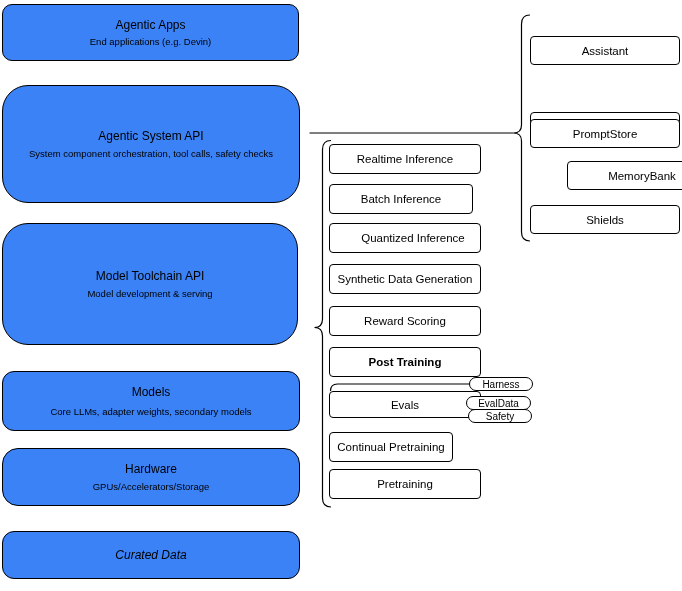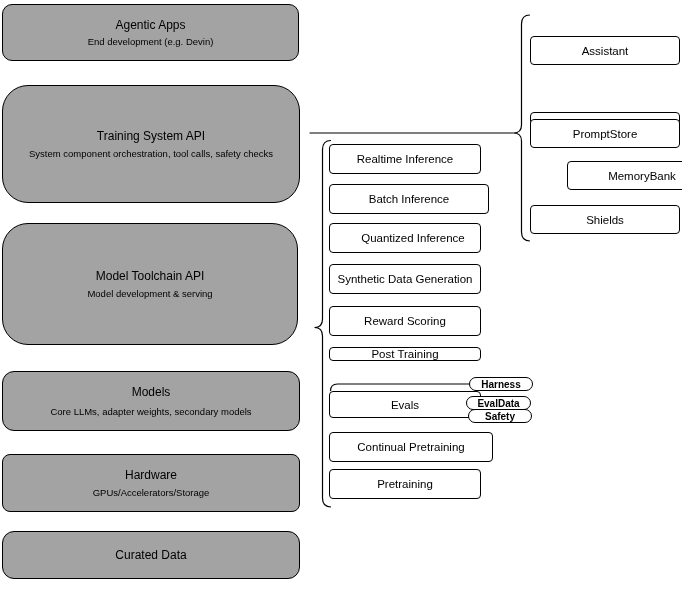--- a/index.html
+++ b/index.html
@@ -15,21 +15,21 @@
   .overlay {
     position: absolute;
     left: 0; top: 0;
     width: 682px; height: 591px;
     pointer-events: none;
   }
   .stack-box {
     position: absolute;
     box-sizing: border-box;
     border: 1px solid #000000;
-    background: #a3a3a3;
+    background: #3b82f6;
     display: flex;
     flex-direction: column;
     align-items: center;
     justify-content: center;
     gap: 4px;
     text-align: left;
     z-index: 1;
   }
   .box-title { font-size: 12px; line-height: 1.2; white-space: nowrap; }
   .box-sub   { font-size: 9.5px; line-height: 1.2; white-space: nowrap; }
@@ -52,76 +52,75 @@
     box-sizing: border-box;
     border: 1px solid #000000;
     border-radius: 7px;
     background: #ffffff;
     display: flex;
     align-items: center;
     justify-content: center;
     font-size: 10px;
     white-space: nowrap;
     z-index: 3;
-    font-weight: bold;
   }
 </style>
 </head>
 <body>
 
 <div class="canvas">
 
   <svg class="overlay" width="682" height="591" viewBox="0 0 682 591" fill="none" stroke="#000000" stroke-width="1.2">
 
     <path d="M 530 15 C 524.5 15 521.5 18 521.5 24 L 521.5 125 C 521.5 130 519 133 513.5 133 C 519 133 521.5 136 521.5 141 L 521.5 232 C 521.5 238 524.5 241 530 241"></path>
 
     <path d="M 309.5 133 L 513.5 133"></path>
 
     <path d="M 331 140.5 C 325.5 140.5 322.5 143.5 322.5 149.5 L 322.5 319 C 322.5 324 320 327.5 314.5 327.5 C 320 327.5 322.5 331 322.5 336 L 322.5 498 C 322.5 504 325.5 507 331 507"></path>
 
     <path d="M 330.5 391 Q 330.5 384 337.5 384 L 470 384"></path>
   </svg>
 
   <div class="stack-box" style="left:2px; top:4px; width:297px; height:57px; border-radius:10px;">
     <div class="box-title">Agentic Apps</div>
-    <div class="box-sub">End development (e.g. Devin)</div>
+    <div class="box-sub">End applications (e.g. Devin)</div>
   </div>
 
   <div class="stack-box" style="left:2px; top:85px; width:298px; height:118px; border-radius:26px;">
-    <div class="box-title">Training System API</div>
+    <div class="box-title">Agentic System API</div>
     <div class="box-sub">System component orchestration, tool calls, safety checks</div>
   </div>
 
   <div class="stack-box" style="left:2px; top:223px; width:296px; height:122px; border-radius:26px;">
     <div class="box-title">Model Toolchain API</div>
     <div class="box-sub">Model development &amp; serving</div>
   </div>
 
   <div class="stack-box" style="left:2px; top:371px; width:298px; height:60px; border-radius:12px;gap:7px;">
     <div class="box-title">Models</div>
     <div class="box-sub">Core LLMs, adapter weights, secondary models</div>
   </div>
 
-  <div class="stack-box" style="left:2px; top:448px; width:298px; height:58px; border-radius:8px;margin-top:6px;">
+  <div class="stack-box" style="left:2px; top:448px; width:298px; height:58px; border-radius:16px;">
     <div class="box-title">Hardware</div>
     <div class="box-sub">GPUs/Accelerators/Storage</div>
   </div>
 
-  <div class="stack-box" style="left:2px; top:531px; width:298px; height:48px; border-radius:12px;">
+  <div class="stack-box" style="left:2px; top:531px; width:298px; height:48px; border-radius:12px;font-style:italic;">
     <div class="box-title">Curated Data</div>
   </div>
 
   <div class="chip" style="left:329px; top:144px; width:152px; height:30px;text-align:center;">Realtime Inference</div>
-  <div class="chip" style="left:329px; top:184px; width:160px; height:30px;">Batch Inference</div>
+  <div class="chip" style="left:329px; top:184px; width:144px; height:30px;">Batch Inference</div>
   <div class="chip" style="left:329px; top:223px; width:152px; height:30px;padding-left:16px;">Quantized Inference</div>
   <div class="chip" style="left:329px; top:306px; width:152px; height:30px;">Reward Scoring</div>
   <div class="chip" style="left:329px; top:264px; width:152px; height:30px;">Synthetic Data Generation</div>
-  <div class="chip" style="left:329px; top:347px; width:152px; height:14px;">Post Training</div>
+  <div class="chip" style="left:329px; top:347px; width:152px; height:30px;font-weight:bold;">Post Training</div>
   <div class="chip" style="left:329px; top:391px; width:152px; height:27px;">Evals</div>
-  <div class="chip" style="left:329px; top:432px; width:164px; height:30px;">Continual Pretraining</div>
+  <div class="chip" style="left:329px; top:432px; width:124px; height:30px;">Continual Pretraining</div>
   <div class="chip" style="left:329px; top:469px; width:152px; height:30px;text-align:right;">Pretraining</div>
 
   <div class="pill" style="left:469px; top:377px; width:64px; height:14px;">Harness</div>
   <div class="pill" style="left:466px; top:396px; width:65px; height:14px;">EvalData</div>
   <div class="pill" style="left:468px; top:409px; width:64px; height:14px;">Safety</div>
 
   <div class="chip" style="left:530px; top:36px; width:150px; height:29px;">Assistant</div>
   <div class="chip" style="left:530px; top:76px; width:150px; height:29px;margin-top:36px;">Orchestrator</div>
   <div class="chip" style="left:530px; top:119px; width:150px; height:29px;">PromptStore</div>
   <div class="chip" style="left:530px; top:161px; width:150px; height:29px;margin-left:37px;">MemoryBank</div>

